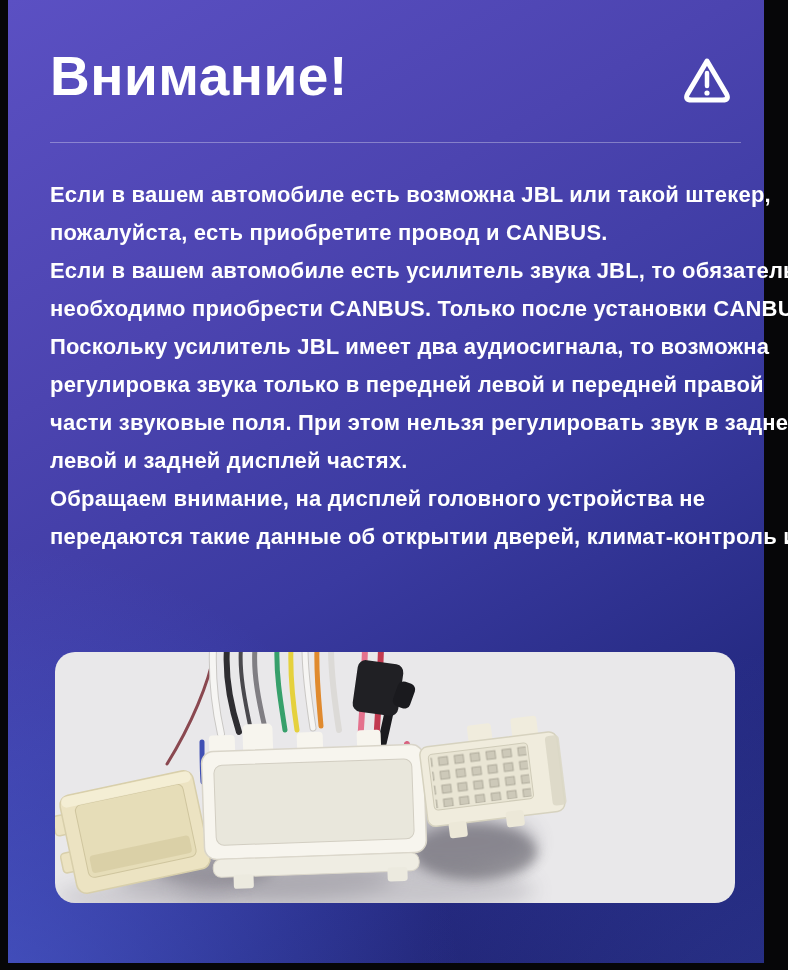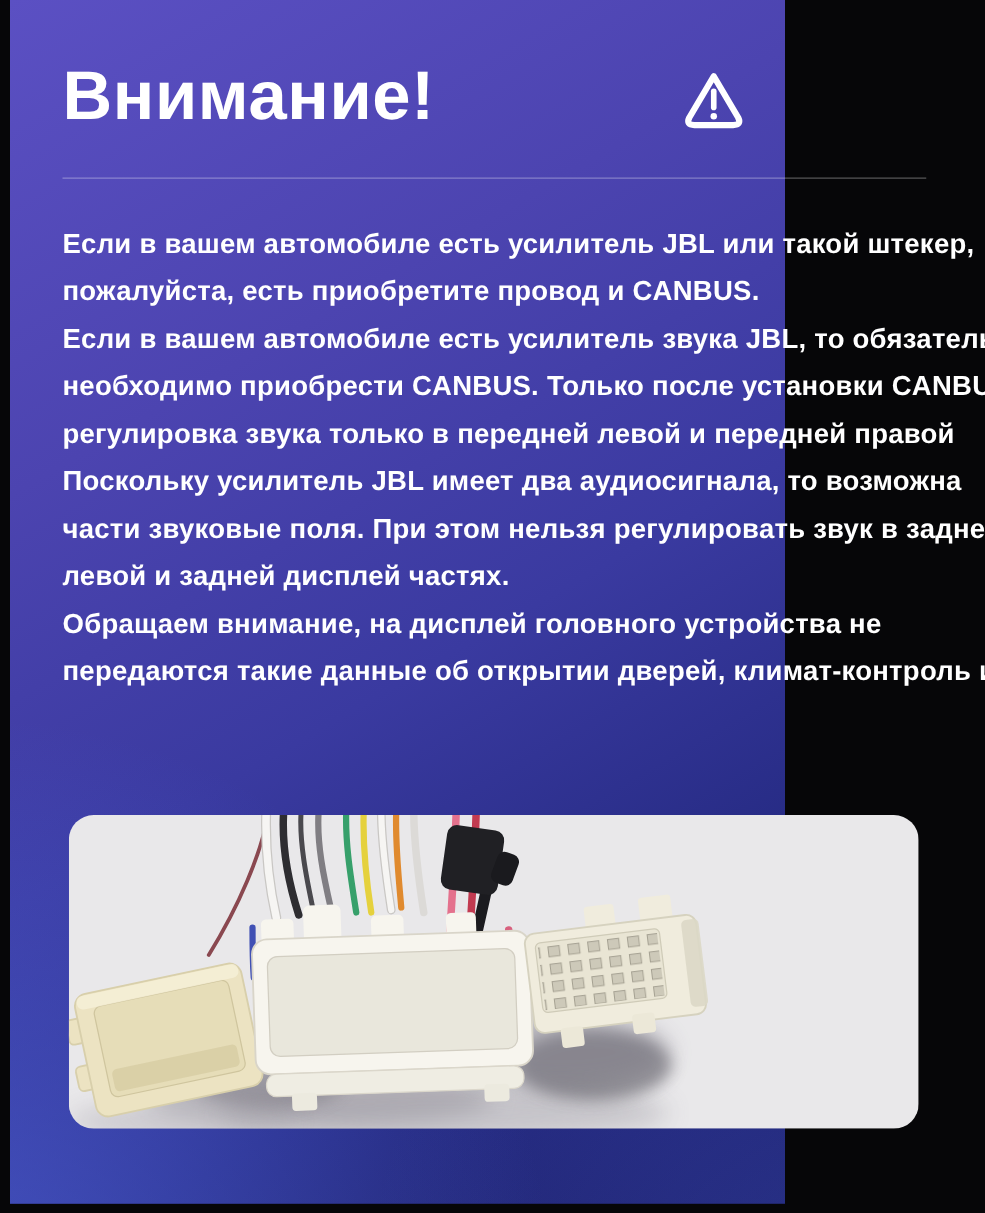--- a/index.html
+++ b/index.html
@@ -7,21 +7,21 @@
   html, body { width: 788px; height: 970px; }
   body {
     position: relative;
     background: #060608;
     font-family: "Liberation Sans", sans-serif;
     overflow: hidden;
   }
   .card {
     position: absolute;
     left: 8px; top: 0;
-    width: 620px; height: 963px;
+    width: 756px; height: 963px;
     background:
       radial-gradient(circle at -5% 108%, rgba(88,110,235,0.55) 0%, rgba(88,110,235,0) 38%),
       radial-gradient(circle at 105% 108%, rgba(70,90,220,0.30) 0%, rgba(70,90,220,0) 30%),
       linear-gradient(150deg, #5b50c3 0%, #4c44b0 30%, #3a3aa0 55%, #262b84 78%, #1d2168 100%);
   }
   .page-title {
     position: absolute;
     left: 42px; top: 46px;
     font-size: 55px;
     line-height: 60px;
@@ -73,30 +73,30 @@
   <svg class="warn-icon" viewBox="0 0 50 48">
     <path d="M25 5 L44.5 38 Q47.5 44 40.5 44 L9.5 44 Q2.5 44 5.5 38 Z" fill="none" stroke="#ffffff" stroke-width="5" stroke-linejoin="round"></path>
     <line x1="25" y1="17" x2="25" y2="30" stroke="#ffffff" stroke-width="4.5" stroke-linecap="round"></line>
     <circle cx="25" cy="37" r="2.6" fill="#ffffff"></circle>
   </svg>
 
   <div class="divider"></div>
 
   <div class="text-block">
     <div class="para">
-      <div class="line">Если в вашем автомобиле есть усилитель JBL или такой штекер,</div>
+      <div class="line">Если в вашем автомобиле есть возможна JBL или такой штекер,</div>
       <div class="line">пожалуйста, есть приобретите провод и CANBUS.</div>
     </div>
     <div class="para">
       <div class="line">Если в вашем автомобиле есть усилитель звука JBL, то обязательно</div>
       <div class="line">необходимо приобрести CANBUS. Только после установки CANBUS</div>
     </div>
     <div class="para">
+      <div class="line">Поскольку усилитель JBL имеет два аудиосигнала, то возможна</div>
       <div class="line">регулировка звука только в передней левой и передней правой</div>
-      <div class="line">Поскольку усилитель JBL имеет два аудиосигнала, то возможна</div>
       <div class="line">части звуковые поля. При этом нельзя регулировать звук в задней</div>
       <div class="line">левой и задней дисплей частях.</div>
     </div>
     <div class="para">
       <div class="line">Обращаем внимание, на дисплей головного устройства не</div>
       <div class="line">передаются такие данные об открытии дверей, климат-контроль и</div>
     </div>
   </div>
 
   <div class="photo">

